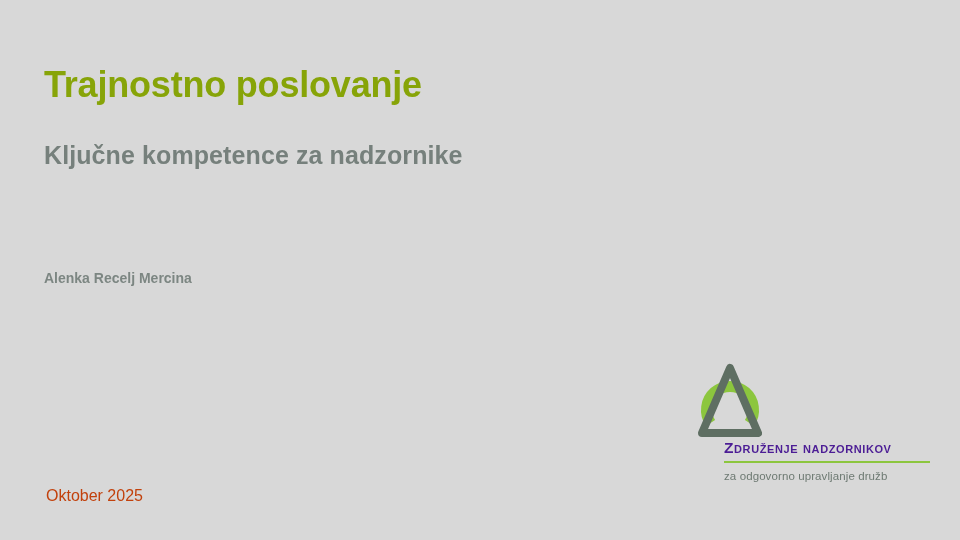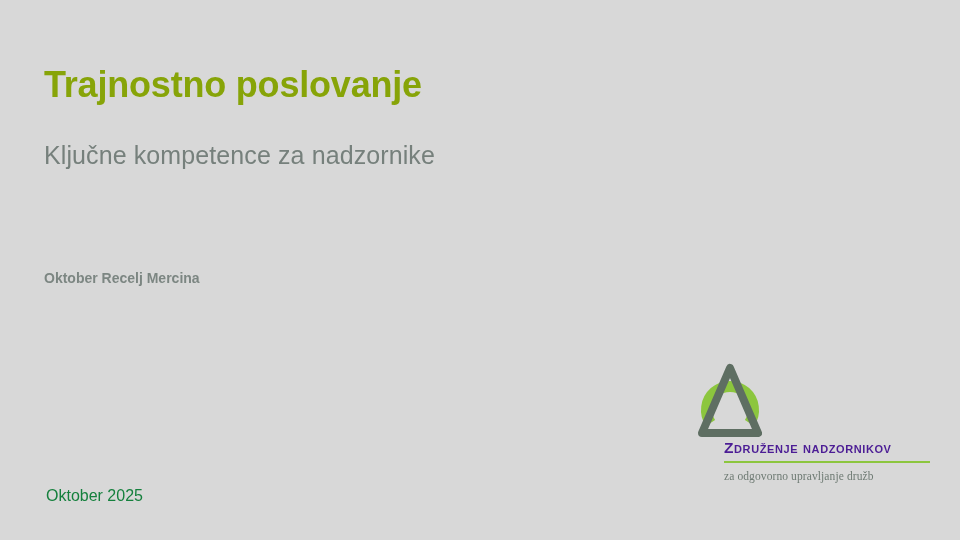--- a/index.html
+++ b/index.html
@@ -33,21 +33,21 @@
     color: #87a408;
     white-space: nowrap;
     line-height: 46px;
   }
 
   #subtitle {
     position: absolute;
     left: 44px;
     top: 139px;
     font-size: 25px;
-    font-weight: normal;
+    font-weight: bold;
     letter-spacing: 0.1px;
     color: #76807c;
     white-space: nowrap;
     line-height: 32px;
   }
 
   #author {
     position: absolute;
     left: 44px;
     top: 268px;
@@ -57,21 +57,21 @@
     white-space: nowrap;
     line-height: 20px;
   }
 
   #date {
     position: absolute;
     left: 46px;
     top: 485px;
     font-size: 16px;
     font-weight: normal;
-    color: #15803d;
+    color: #c2410c;
     white-space: nowrap;
     line-height: 22px;
   }
 
   
   #logo {
     position: absolute;
     left: 698px;
     top: 345px;
     width: 236px;
@@ -107,38 +107,38 @@
   #wordmark-rule {
     margin-top: 4px;
     width: 206px;
     height: 2px;
     background: #8cc63e;
   }
 
   #logo-tagline {
     margin-top: 6px;
     color: #6e7a73;
-    font-family: Liberation Serif, serif;
+    font-family: Liberation Sans, sans-serif;
     font-size: 11.5px;
     font-weight: normal;
     letter-spacing: 0.1px;
     line-height: 14px;
     white-space: nowrap;
   }
 </style>
 </head>
 <body>
 
 <div id="slide">
 
   <div id="title">Trajnostno poslovanje</div>
 
   <div id="subtitle">Ključne kompetence za nadzornike</div>
 
-  <div id="author">Oktober Recelj Mercina</div>
+  <div id="author">Alenka Recelj Mercina</div>
 
   <div id="date">Oktober 2025</div>
 
   <div id="logo">
 
     <svg id="logo-mark" viewBox="0 0 64 88">
 
       <path d="M 12.5 74
                A 23.5 23.5 0 1 1 51.5 74" fill="none" stroke="#8cc63e" stroke-width="11" stroke-linecap="butt"></path>
 

